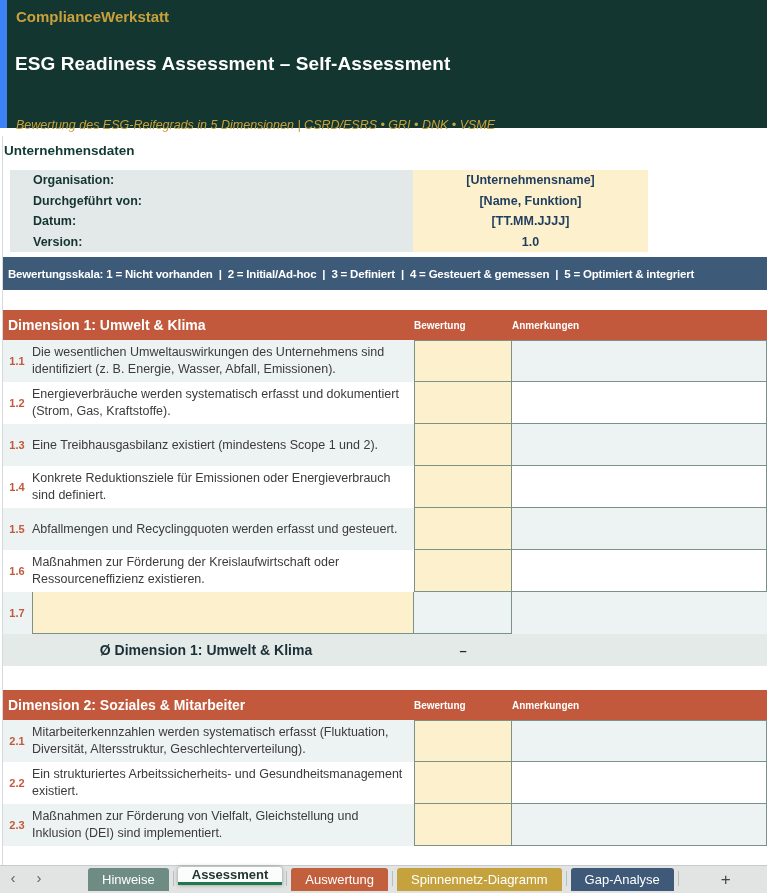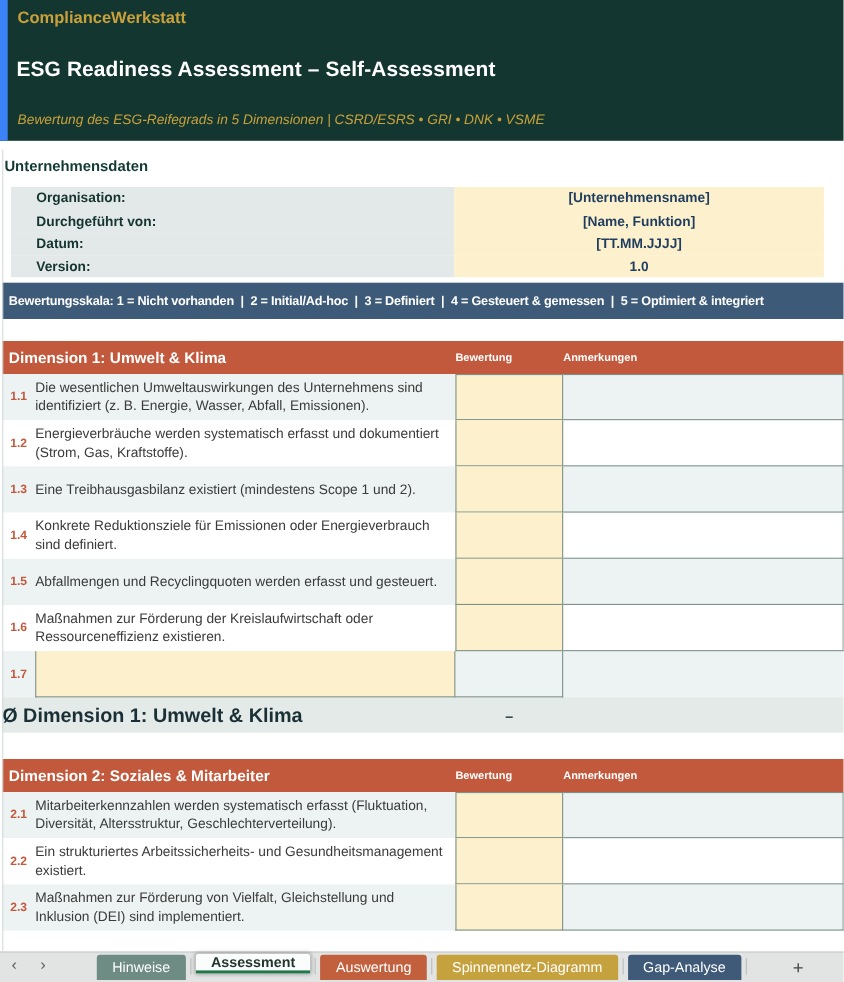--- a/index.html
+++ b/index.html
@@ -18,25 +18,25 @@
     position:relative; overflow:hidden; background:#ffffff;
     font-family:"Liberation Sans","DejaVu Sans",sans-serif; color:var(--body_text);
   }
   
   .left-gridline{position:absolute;left:2px;top:136px;bottom:28px;width:1px;background:#d5dbdb;}
 
   
   .banner{position:relative;height:128px;background:var(--header_bg);border-left:7px solid #3b82f6;}
   .brand{position:absolute;left:9px;top:8px;font-size:15px;font-weight:bold;color:var(--brand_gold);}
   .main-title{position:absolute;left:8px;top:53px;font-size:19px;font-weight:bold;color:var(--title_white);letter-spacing:.1px;}
-  .subtitle{position:absolute;left:9px;top:102px;font-size:12.5px;font-style:italic;color:var(--brand_gold);}
+  .subtitle{position:absolute;left:9px;top:118px;font-size:12.5px;font-style:italic;color:var(--brand_gold);}
 
   
   .section-title{height:42px;padding:15px 0 0 4px;font-size:13.5px;font-weight:bold;color:var(--section_title);}
-  .company-table{margin-left:10px;width:739px;}
+  .company-table{margin-left:10px;width:638px;}
   .c-row{display:grid;grid-template-columns:403px 1fr;height:20.5px;}
   .c-label{background:var(--label_cell_bg);font-size:12.5px;font-weight:bold;color:#14352f;padding-left:23px;display:flex;align-items:center;}
   .c-value{background:var(--value_cell_bg);font-size:12.5px;font-weight:bold;color:var(--value_text);display:flex;align-items:center;justify-content:center;}
 
   
   .scale-bar{margin:5px 0 0 2px;width:765px;height:33px;background:var(--scale_bar_bg);
     color:#fff;font-size:11.5px;font-weight:bold;letter-spacing:-.2px;white-space:pre;
     display:flex;align-items:center;padding-left:6px;overflow:hidden;}
 
   
@@ -46,21 +46,21 @@
   .dim-title{font-size:14px;font-weight:bold;padding-left:6px;}
   .col-head{font-size:10px;font-weight:bold;text-align:left;}
   .dim-row{display:grid;grid-template-columns:30px 382px 98px 1fr;height:42px;background:#fff;}
   .dim-row.alt{background:var(--row_alt_bg);}
   .cell-num{display:flex;align-items:center;justify-content:center;font-size:11px;font-weight:bold;color:var(--item_number);}
   .cell-text{display:flex;align-items:center;font-size:12.5px;line-height:17px;color:var(--body_text);padding-right:6px;}
   .cell-rating{background:var(--rating_cell_bg);border:1px solid var(--cell_border);cursor:pointer;}
   .cell-notes{border:1px solid var(--cell_border);border-left:none;cursor:pointer;}
   .dim-row + .dim-row .cell-rating, .dim-row + .dim-row .cell-notes{border-top:none;}
   .avg-row{display:grid;grid-template-columns:412px 98px 1fr;height:32px;background:var(--avg_row_bg);align-items:center;}
-  .avg-label{text-align:left;font-size:18px;font-weight:bold;color:var(--avg_text);padding-right:4px;}
+  .avg-label{text-align:center;font-size:14px;font-weight:bold;color:var(--avg_text);padding-right:4px;}
   .avg-value{text-align:center;font-size:13px;font-weight:bold;color:var(--avg_text);}
 
   
   .tabbar{position:absolute;left:0;right:0;bottom:0;height:28px;background:var(--tabbar_bg);
     border-top:1px solid #c7cbcb;display:flex;align-items:flex-start;z-index:5;}
   .nav-arrow{width:26px;text-align:center;font-size:15px;color:#5a5f5f;line-height:24px;cursor:pointer;user-select:none;}
   .tab{height:23px;margin-top:2px;padding:0 14px;border-radius:3px 3px 0 0;display:flex;align-items:center;
     font-size:13px;color:#fff;cursor:pointer;white-space:nowrap;}
   .t-hinweise{background:var(--tab_hinweise);margin-left:36px;}
   .t-active{background:#fbfdfc;color:var(--tab_active_text);font-weight:bold;

